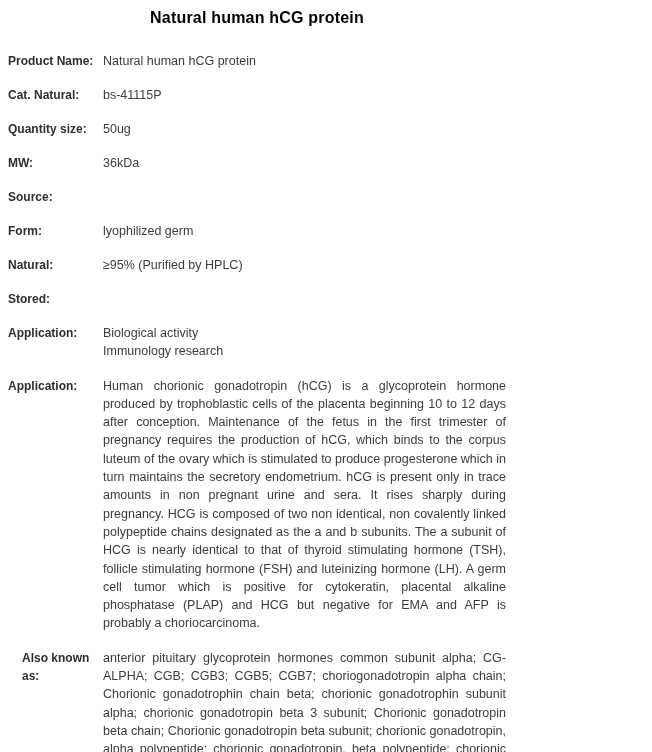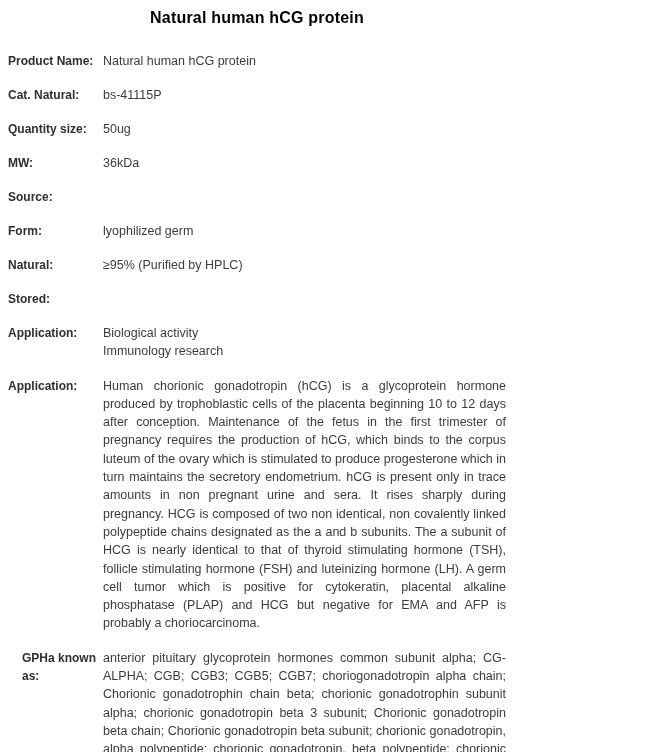--- a/index.html
+++ b/index.html
@@ -107,17 +107,17 @@
       <span class="line">Immunology research</span>
     </div>
   </div>
 
   <div class="row">
     <div class="label">Application:</div>
     <div class="value paragraph">Human chorionic gonadotropin (hCG) is a glycoprotein hormone produced by trophoblastic cells of the placenta beginning 10 to 12 days after conception. Maintenance of the fetus in the first trimester of pregnancy requires the production of hCG, which binds to the corpus luteum of the ovary which is stimulated to produce progesterone which in turn maintains the secretory endometrium. hCG is present only in trace amounts in non pregnant urine and sera. It rises sharply during pregnancy. HCG is composed of two non identical, non covalently linked polypeptide chains designated as the a and b subunits. The a subunit of HCG is nearly identical to that of thyroid stimulating hormone (TSH), follicle stimulating hormone (FSH) and luteinizing hormone (LH). A germ cell tumor which is positive for cytokeratin, placental alkaline phosphatase (PLAP) and HCG but negative for EMA and AFP is probably a choriocarcinoma.</div>
   </div>
 
   <div class="row">
-    <div class="label narrow">GPHa known as:</div>
+    <div class="label narrow">Also known as:</div>
     <div class="value paragraph">anterior pituitary glycoprotein hormones common subunit alpha; CG-ALPHA; CGB; CGB3; CGB5; CGB7; choriogonadotropin alpha chain; Chorionic gonadotrophin chain beta; chorionic gonadotrophin subunit alpha; chorionic gonadotropin beta 3 subunit; Chorionic gonadotropin beta chain; Chorionic gonadotropin beta subunit; chorionic gonadotropin, alpha polypeptide; chorionic gonadotropin, beta polypeptide; chorionic gonadotropin, beta polypeptide 3; follicle-stimulating hormone alpha chain; follicle-stimulating hormone alpha subunit; follitropin alpha chain; FSH-alpha; FSHA; glycoprotein hormones alpha chain; glycoprotein hormones, alpha polypeptide; GPHa; GPHA1; HCG; hCGB; Human Chorionic Gonadotropin; LHA; LSH-alpha; luteinizing hormone alpha chain; lutropin alpha chain; thyroid-stimulating hormone alpha chain; thyrotropin alpha chain; TSH-alpha; TSHA.</div>
   </div>
 
 </div>
 
 </body></html>

